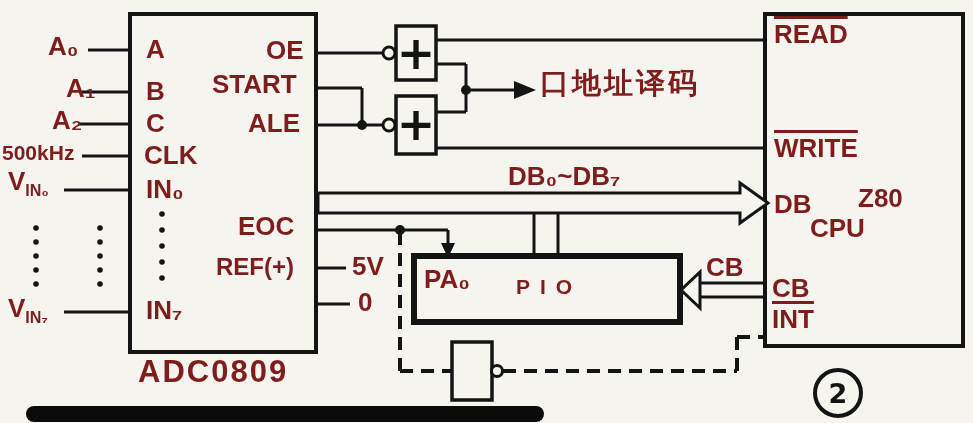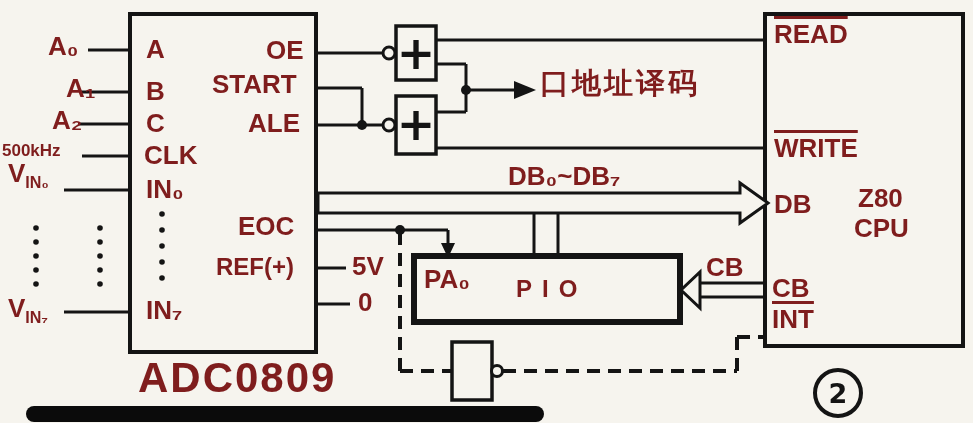--- a/index.html
+++ b/index.html
@@ -15,29 +15,29 @@
     position:absolute;
     font-family:Liberation Sans, sans-serif;
     font-weight:bold;
     color:#7f1d1d;
     font-size:26px;
     line-height:1.05;
     white-space:nowrap;
   }
   .lbl sub{font-size:0.62em;font-weight:bold;}
   .over{text-decoration:overline;text-decoration-thickness:2.5px;}
-  .sm{font-size:17px;}
+  .sm{font-size:21px;}
   .md{font-size:24px;}
-  .big{font-size:42px;letter-spacing:2px;}
+  .big{font-size:31px;letter-spacing:2px;}
   .cjk{font-size:29px;letter-spacing:3px;}
   .gate-plus{
     position:absolute;width:40px;text-align:center;
     font-size:46px;font-weight:bold;color:#141414;line-height:1;
   }
-  .pio-name{letter-spacing:10px;font-size:24px;}
+  .pio-name{letter-spacing:10px;font-size:21px;}
   .fig-num{
     position:absolute;left:813px;top:368px;width:42px;height:42px;
     border:4px solid #141414;border-radius:50%;
     display:flex;align-items:center;justify-content:center;
     font-size:27px;font-weight:bold;color:#141414;
   }
 </style>
 </head>
 <body>
 
@@ -125,21 +125,21 @@
         <circle cx="162" cy="278" r="2.8"></circle>
     </g>
 
     <rect x="26" y="406" width="518" height="16" rx="8" fill="#0b0b0b"></rect>
   </svg>
 
   <div class="lbl" style="left:48px;top:33px;">A₀</div>
   <div class="lbl" style="left:46px;top:75px;margin-left:20px;">A₁</div>
   <div class="lbl" style="left:52px;top:107px;">A₂</div>
   <div class="lbl sm" style="left:2px;top:142px;">500kHz</div>
-  <div class="lbl" style="left:8px;top:160px;"><span>V</span><sub>IN₀</sub></div>
+  <div class="lbl" style="left:8px;top:168px;"><span>V</span><sub>IN₀</sub></div>
   <div class="lbl" style="left:8px;top:295px;"><span>V</span><sub>IN₇</sub></div>
 
   <div class="lbl" style="left:146px;top:36px;">A</div>
   <div class="lbl" style="left:146px;top:78px;">B</div>
   <div class="lbl" style="left:146px;top:110px;">C</div>
   <div class="lbl" style="left:144px;top:142px;">CLK</div>
   <div class="lbl" style="left:146px;top:176px;">IN₀</div>
   <div class="lbl" style="left:146px;top:297px;">IN₇</div>
 
   <div class="lbl" style="left:266px;top:37px;">OE</div>
@@ -162,21 +162,21 @@
 
   <div class="lbl" style="left:424px;top:266px;">PA₀</div>
   <div class="lbl pio-name" style="left:516px;top:276px;">PIO</div>
 
   <div class="lbl" style="left:706px;top:254px;">CB</div>
 
   <div class="lbl over" style="left:774px;top:135px;">WRITE</div>
   <div class="lbl over" style="left:774px;top:21px;">READ</div>
   <div class="lbl" style="left:774px;top:191px;">DB</div>
   <div class="lbl" style="left:858px;top:185px;">Z80</div>
-  <div class="lbl" style="left:854px;top:215px;text-align:center;">CPU</div>
+  <div class="lbl" style="left:810px;top:215px;text-align:center;">CPU</div>
   <div class="lbl" style="left:772px;top:275px;">CB</div>
   <div class="lbl over" style="left:772px;top:306px;">INT</div>
 
   <div class="fig-num">
     <span>2</span>
   </div>
 
 </div>
 
 </body></html>

